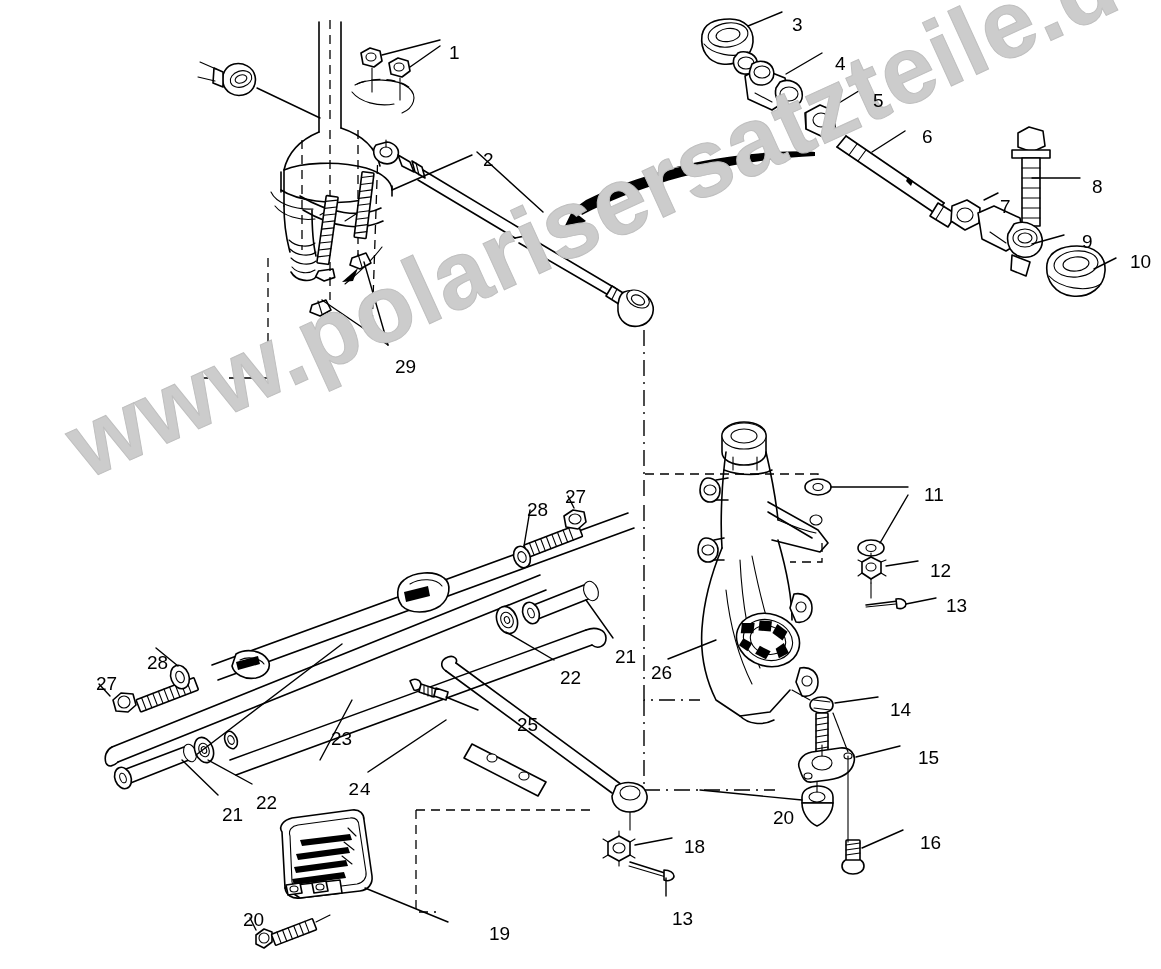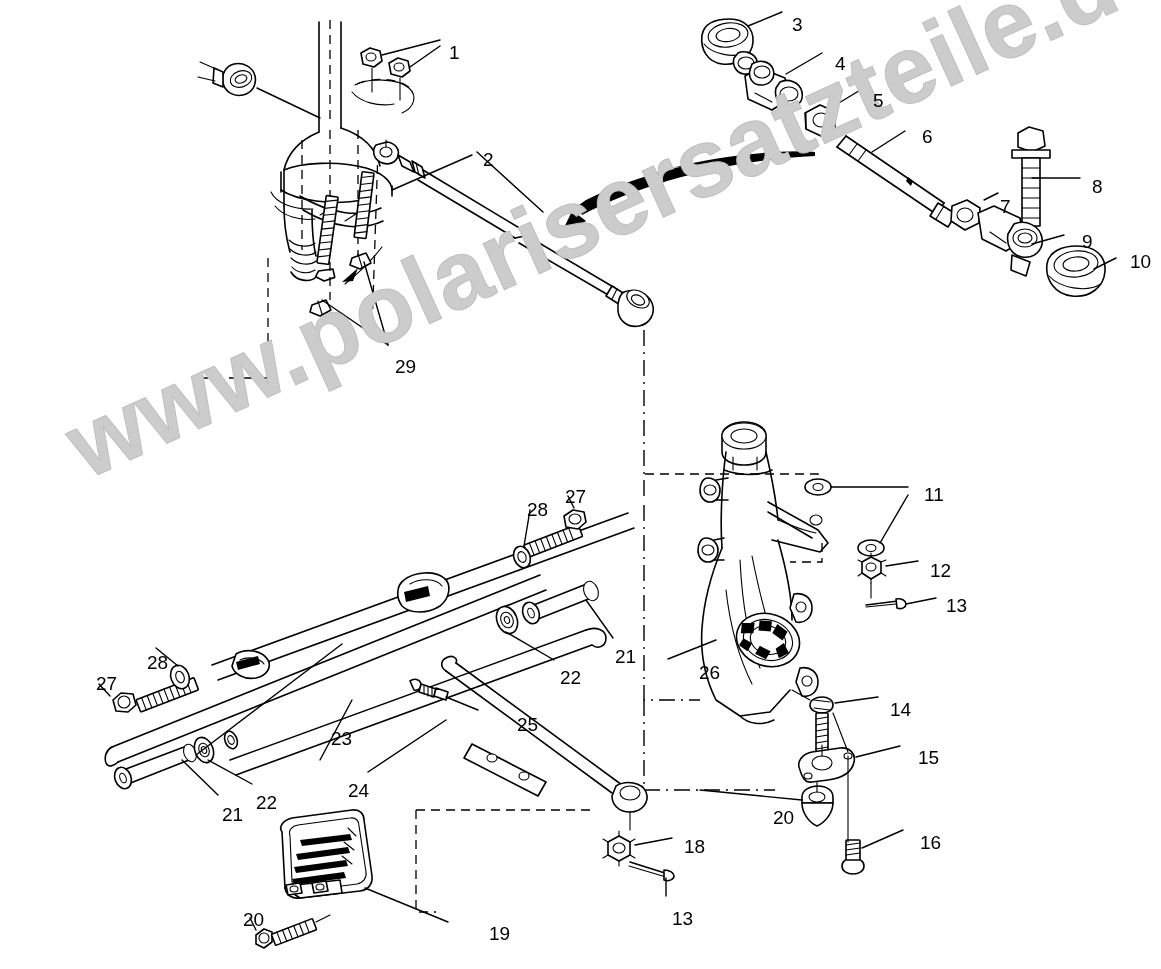--- a/index.html
+++ b/index.html
@@ -545,23 +545,23 @@
   <div class="callout" style="left:918px;top:748px;">15</div>
   <div class="callout" style="left:920px;top:833px;">16</div>
   <div class="callout" style="left:773px;top:808px;">20</div>
   <div class="callout" style="left:684px;top:837px;">18</div>
   <div class="callout" style="left:672px;top:909px;">13</div>
   <div class="callout" style="left:460px;top:924px;margin-left:29px;">19</div>
   <div class="callout" style="left:243px;top:910px;">20</div>
   <div class="callout" style="left:222px;top:805px;">21</div>
   <div class="callout" style="left:256px;top:793px;">22</div>
   <div class="callout" style="left:306px;top:729px;margin-left:25px;">23</div>
-  <div class="callout" style="left:348px;top:781px;">24</div>
+  <div class="callout" style="left:348px;top:781px;font-family:Liberation Mono, monospace;">24</div>
   <div class="callout" style="left:485px;top:715px;margin-left:32px;">25</div>
-  <div class="callout" style="left:651px;top:663px;margin-left:48px;">26</div>
+  <div class="callout" style="left:651px;top:663px;">26</div>
   <div class="callout" style="left:615px;top:647px;">21</div>
   <div class="callout" style="left:560px;top:668px;">22</div>
   <div class="callout" style="left:96px;top:674px;">27</div>
   <div class="callout" style="left:147px;top:653px;">28</div>
   <div class="callout" style="left:565px;top:487px;">27</div>
   <div class="callout" style="left:527px;top:500px;">28</div>
   <div class="callout" style="left:395px;top:357px;">29</div>
 
 </div>
 

